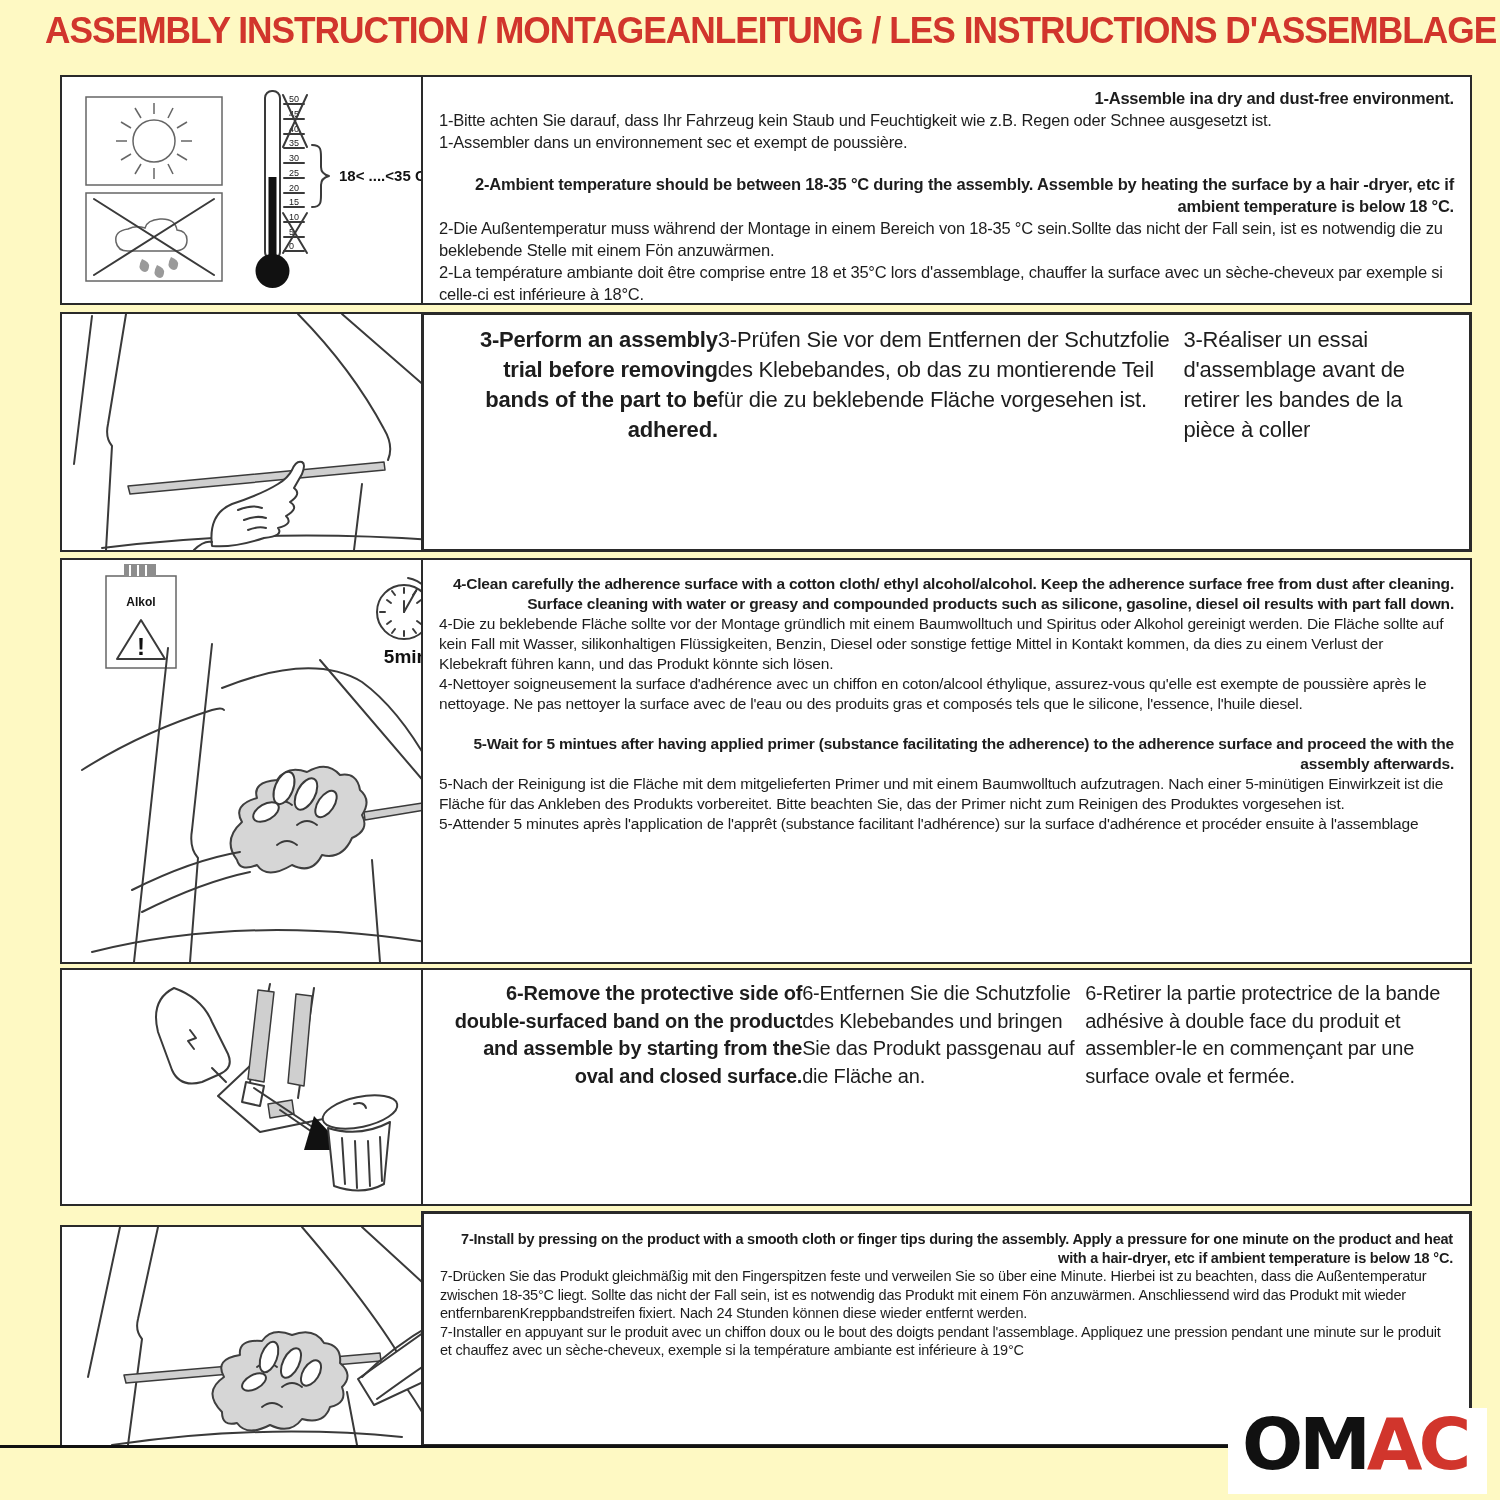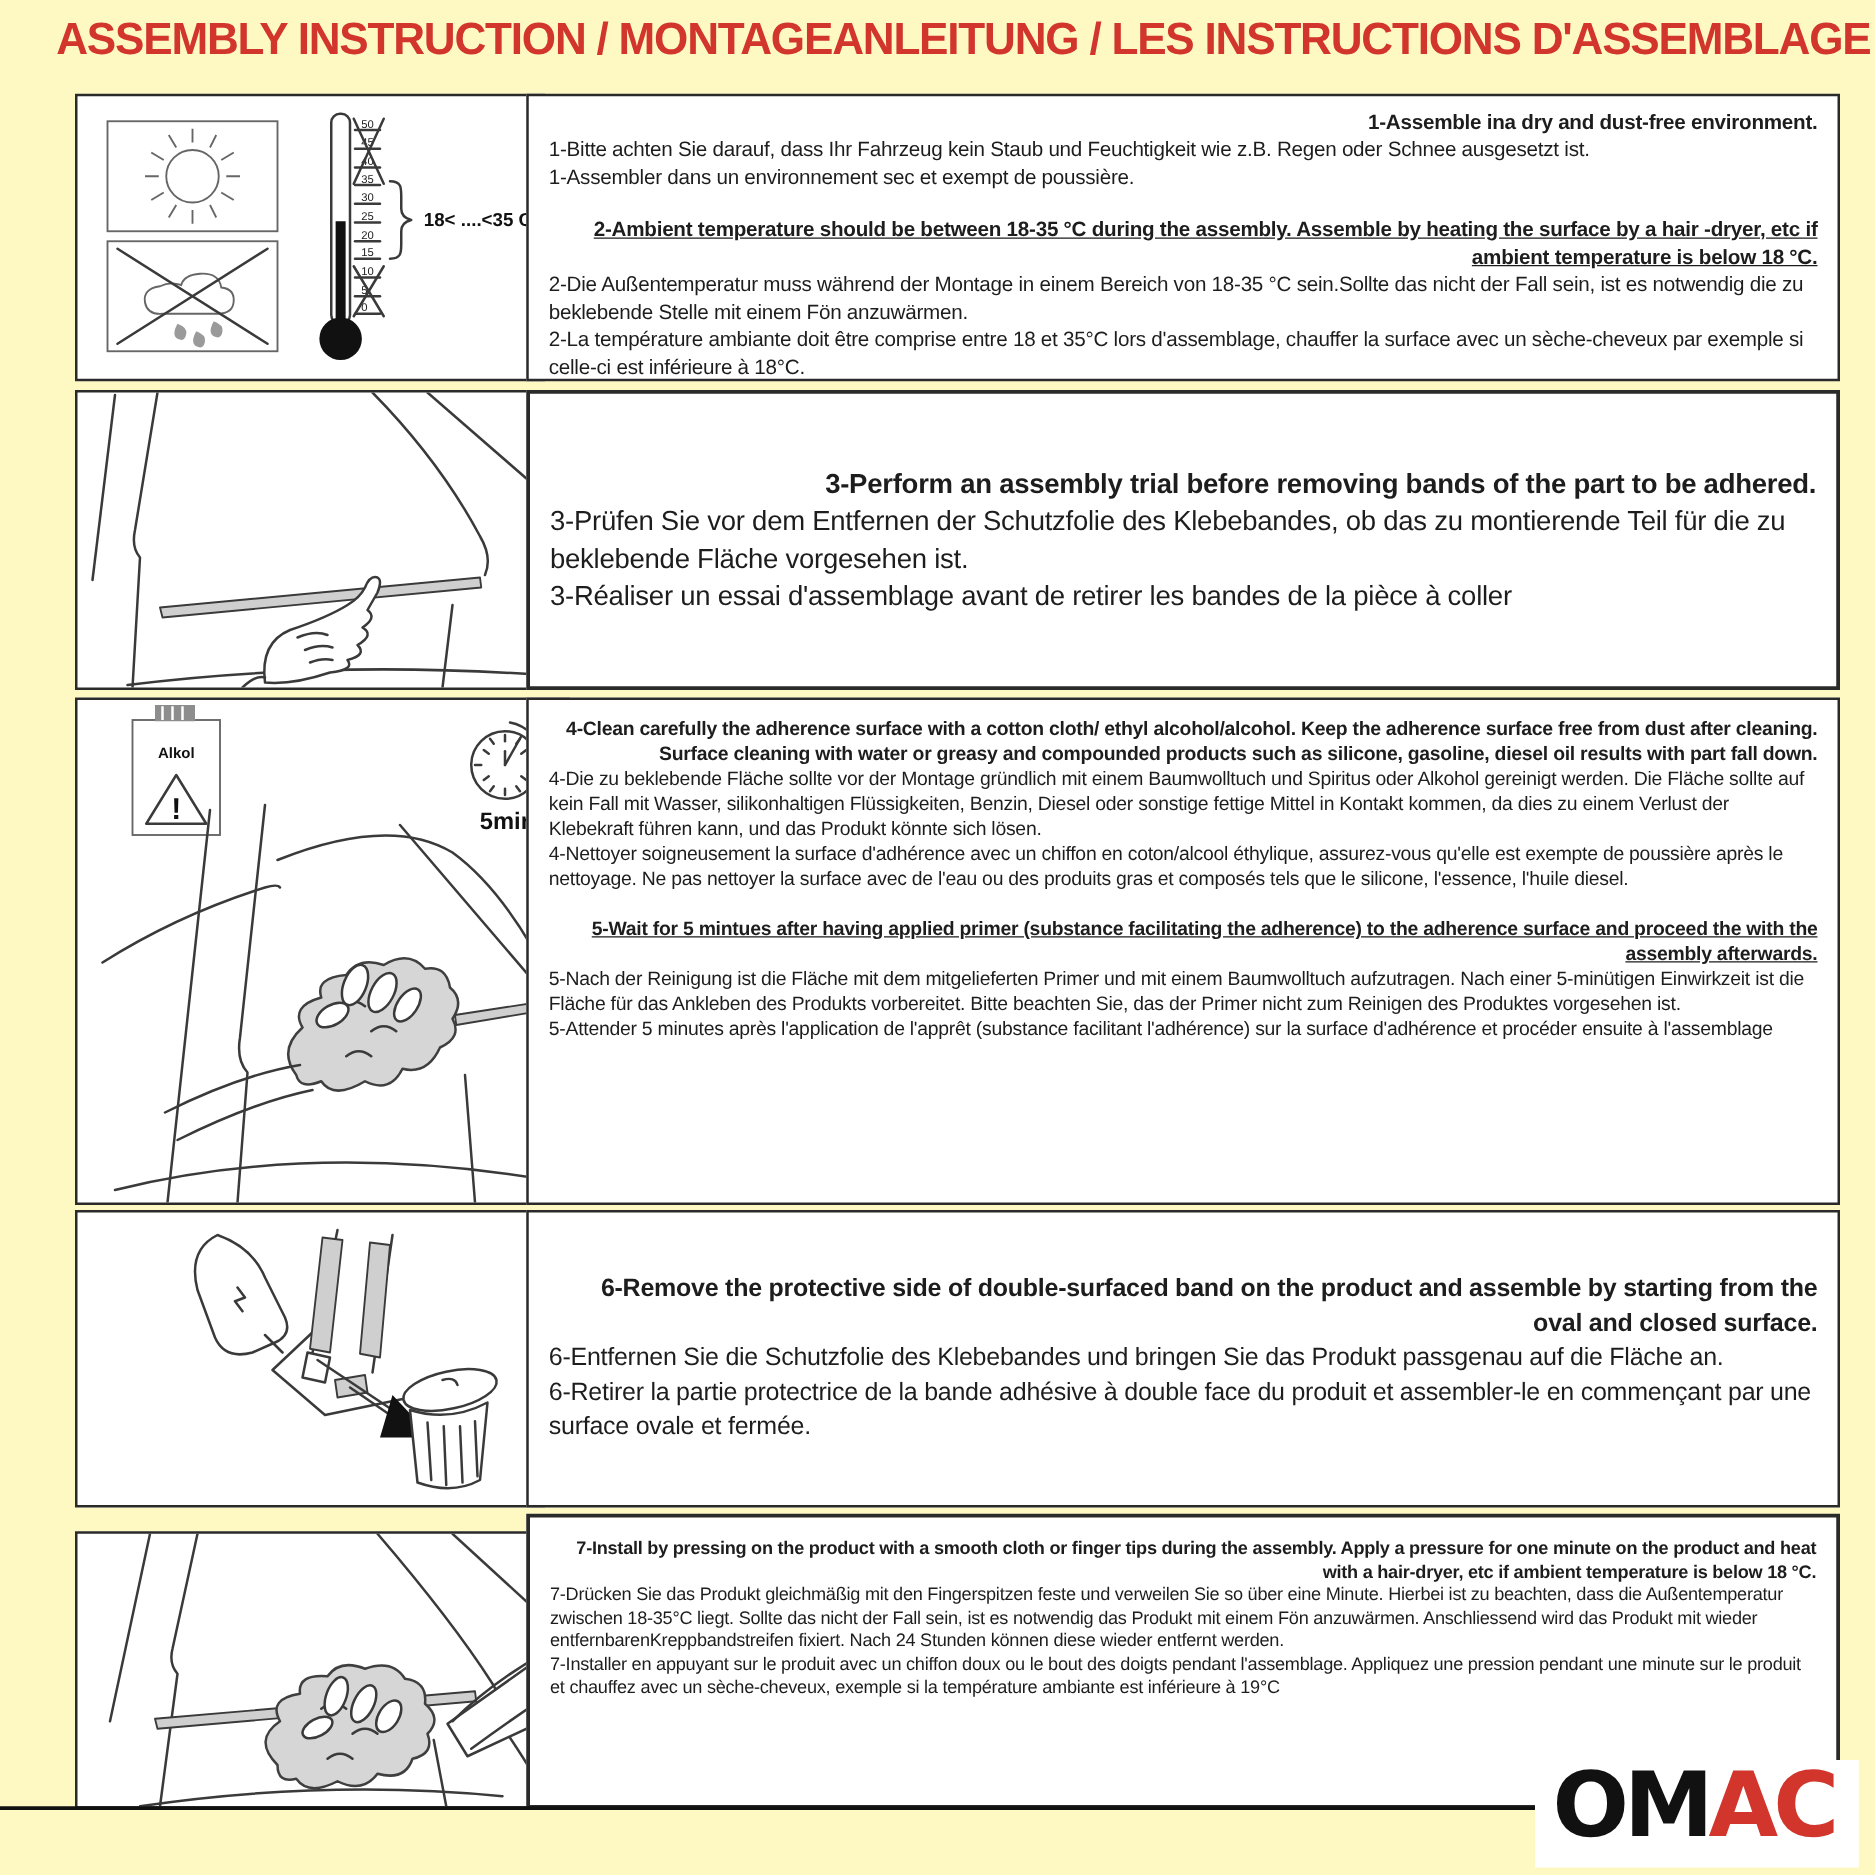--- a/index.html
+++ b/index.html
@@ -6,28 +6,28 @@
   .page{position:relative;width:1500px;height:1500px;background:#fef9c3;
         font-family:"Liberation Sans",sans-serif;color:#1d1d1d;overflow:hidden;}
   .title{position:absolute;left:45px;top:10px;margin:0;font-size:36px;font-weight:bold;
          letter-spacing:-1px;color:#d1352c;white-space:nowrap;transform:scaleX(.98);
          transform-origin:left center;}
   .box{position:absolute;border:2px solid #2a2a2a;background:#fff;box-sizing:border-box;}
   .box.thick{border-width:3px;}
   .textbox{padding:10px 16px;}
   .textbox p{margin:0;letter-spacing:-0.2px;}
   .textbox p.b{font-weight:bold;text-align:right;}
-  .gap{margin-top:20px !important;text-decoration:underline;}
+  .gap{margin-top:20px !important;}
   
   .t1 p{font-size:16.5px;line-height:22px;}
   .t2 p{font-size:22px;line-height:30px;}
   .t3 p{font-size:15.5px;line-height:20px;}
   .t4 p{font-size:20px;line-height:27.5px;}
   .t5 p{font-size:14.5px;line-height:18.5px;}
-  .vcenter{display:flex;flex-direction:column;justify-content:center;}
+  .vcenter{display:flex;flex-direction:row;justify-content:center;}
   .illus{display:flex;align-items:stretch;justify-content:stretch;margin-left:32px;}
   .illus svg{width:100%;height:100%;}
   .ln{stroke:#3a3a3a;fill:none;stroke-width:2;stroke-linecap:round;stroke-linejoin:round;}
   .ln-thin{stroke:#666;fill:none;stroke-width:1.5;}
   .fillgray{fill:#cfcfcf;stroke:#3a3a3a;stroke-width:1.5;stroke-linejoin:round;}
   .cloth{fill:#d6d6d6;stroke:#3f3f3f;stroke-width:2;stroke-linejoin:round;}
   .white{fill:#fff;stroke:#3a3a3a;stroke-width:2;stroke-linejoin:round;}
   .blackfill{fill:#111;stroke:none;}
   .tick-num{font-size:9px;fill:#222;font-family:"Liberation Sans",sans-serif;}
   .svg-label{font-family:"Liberation Sans",sans-serif;fill:#111;}

